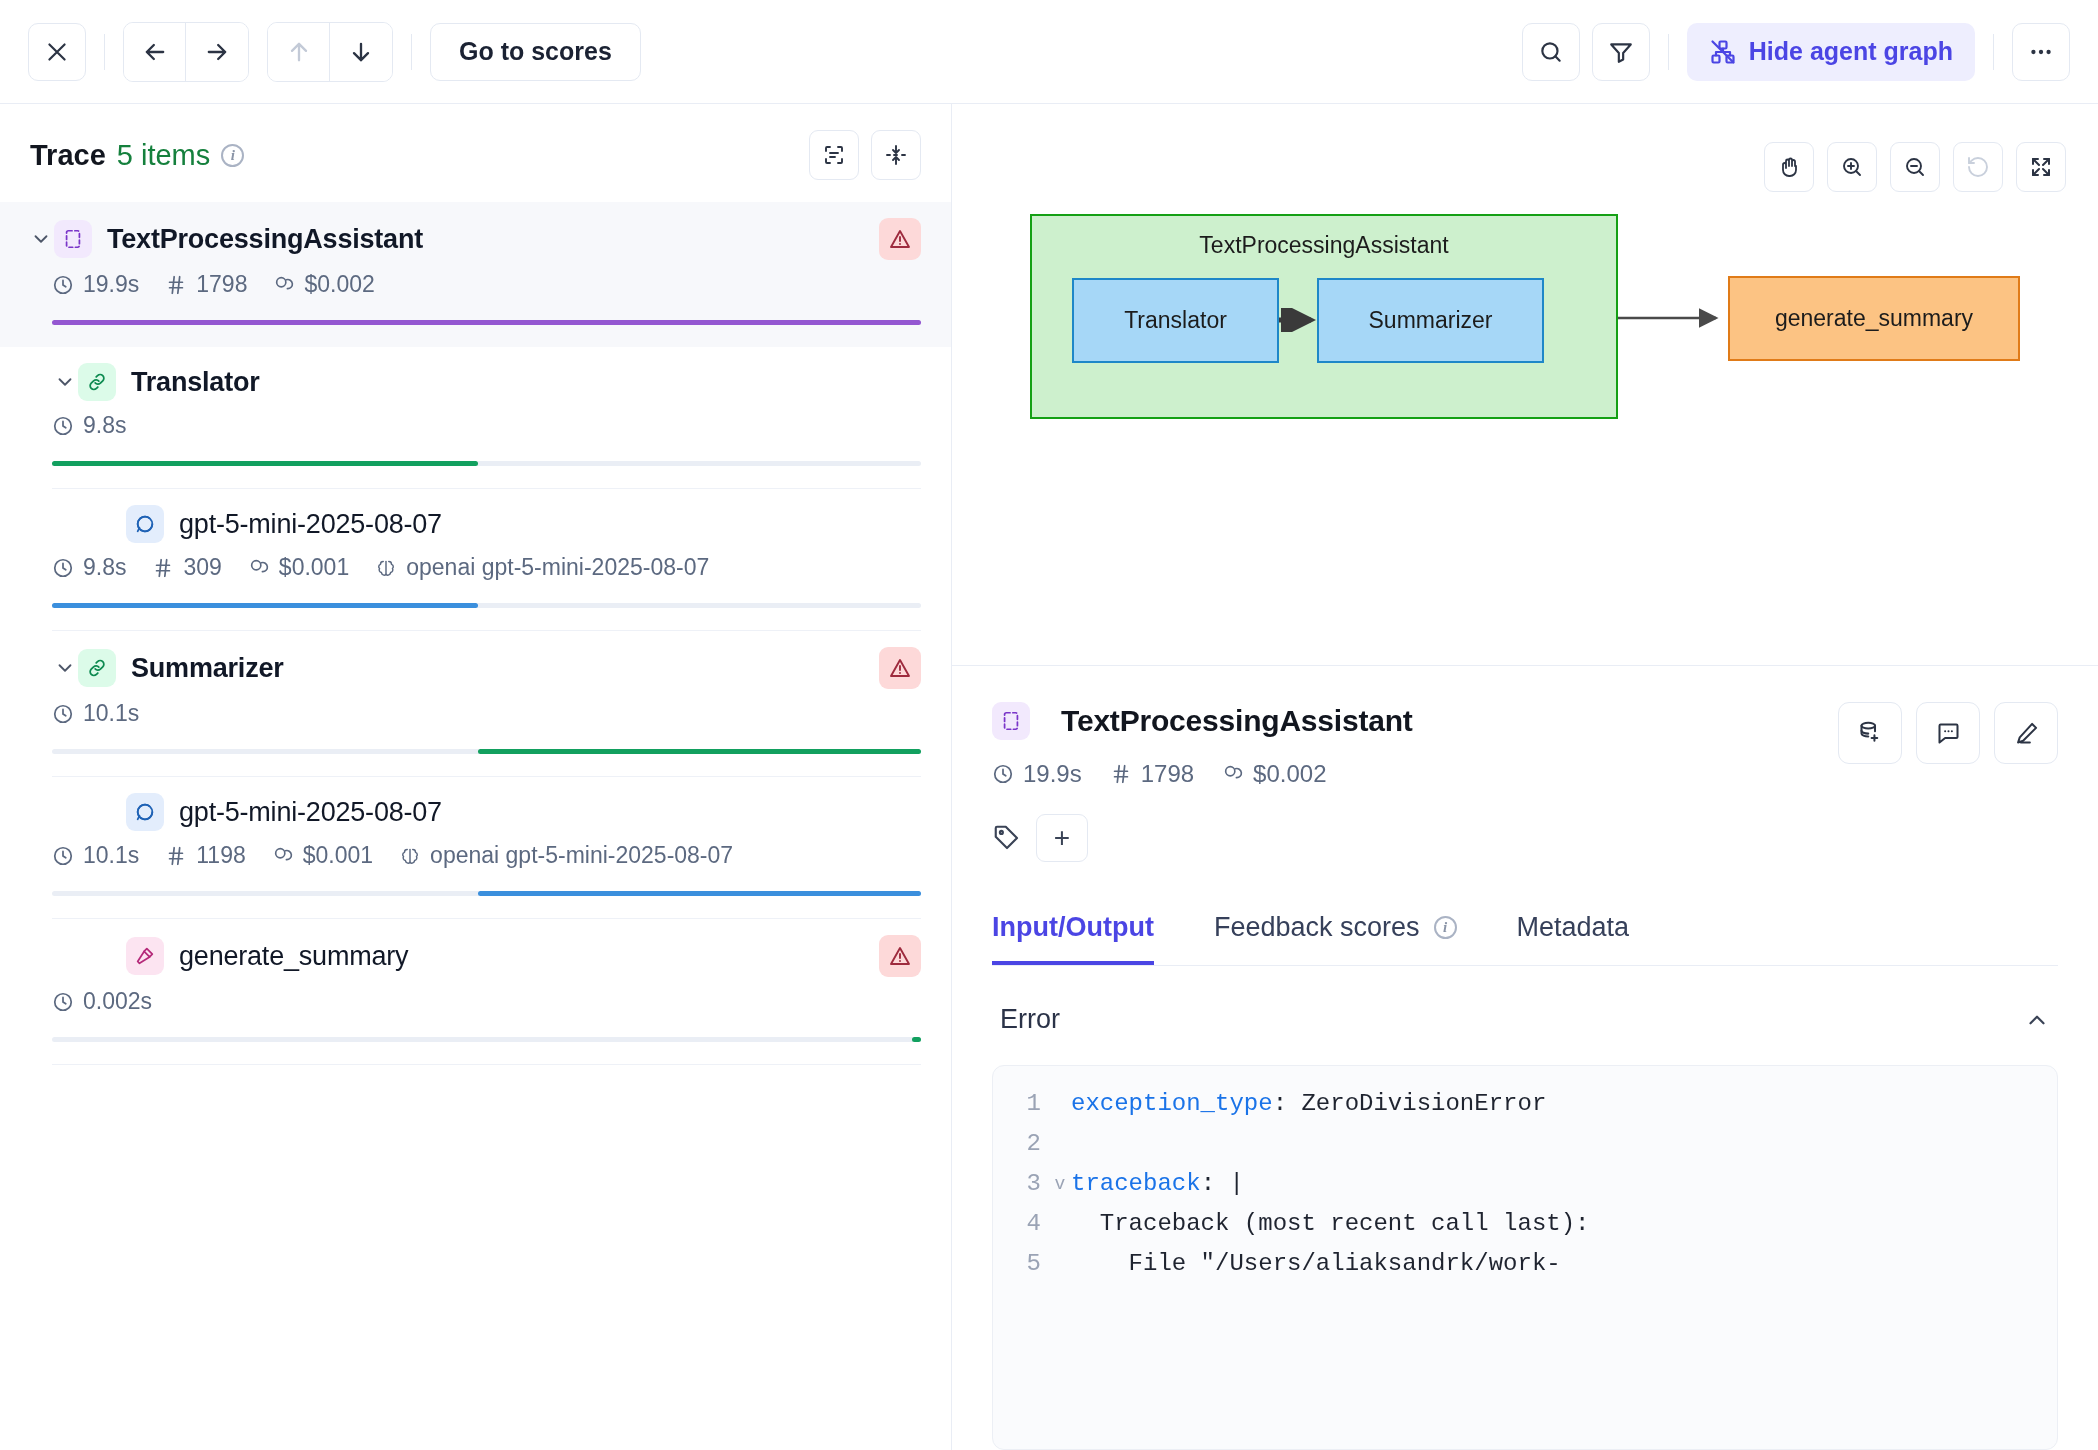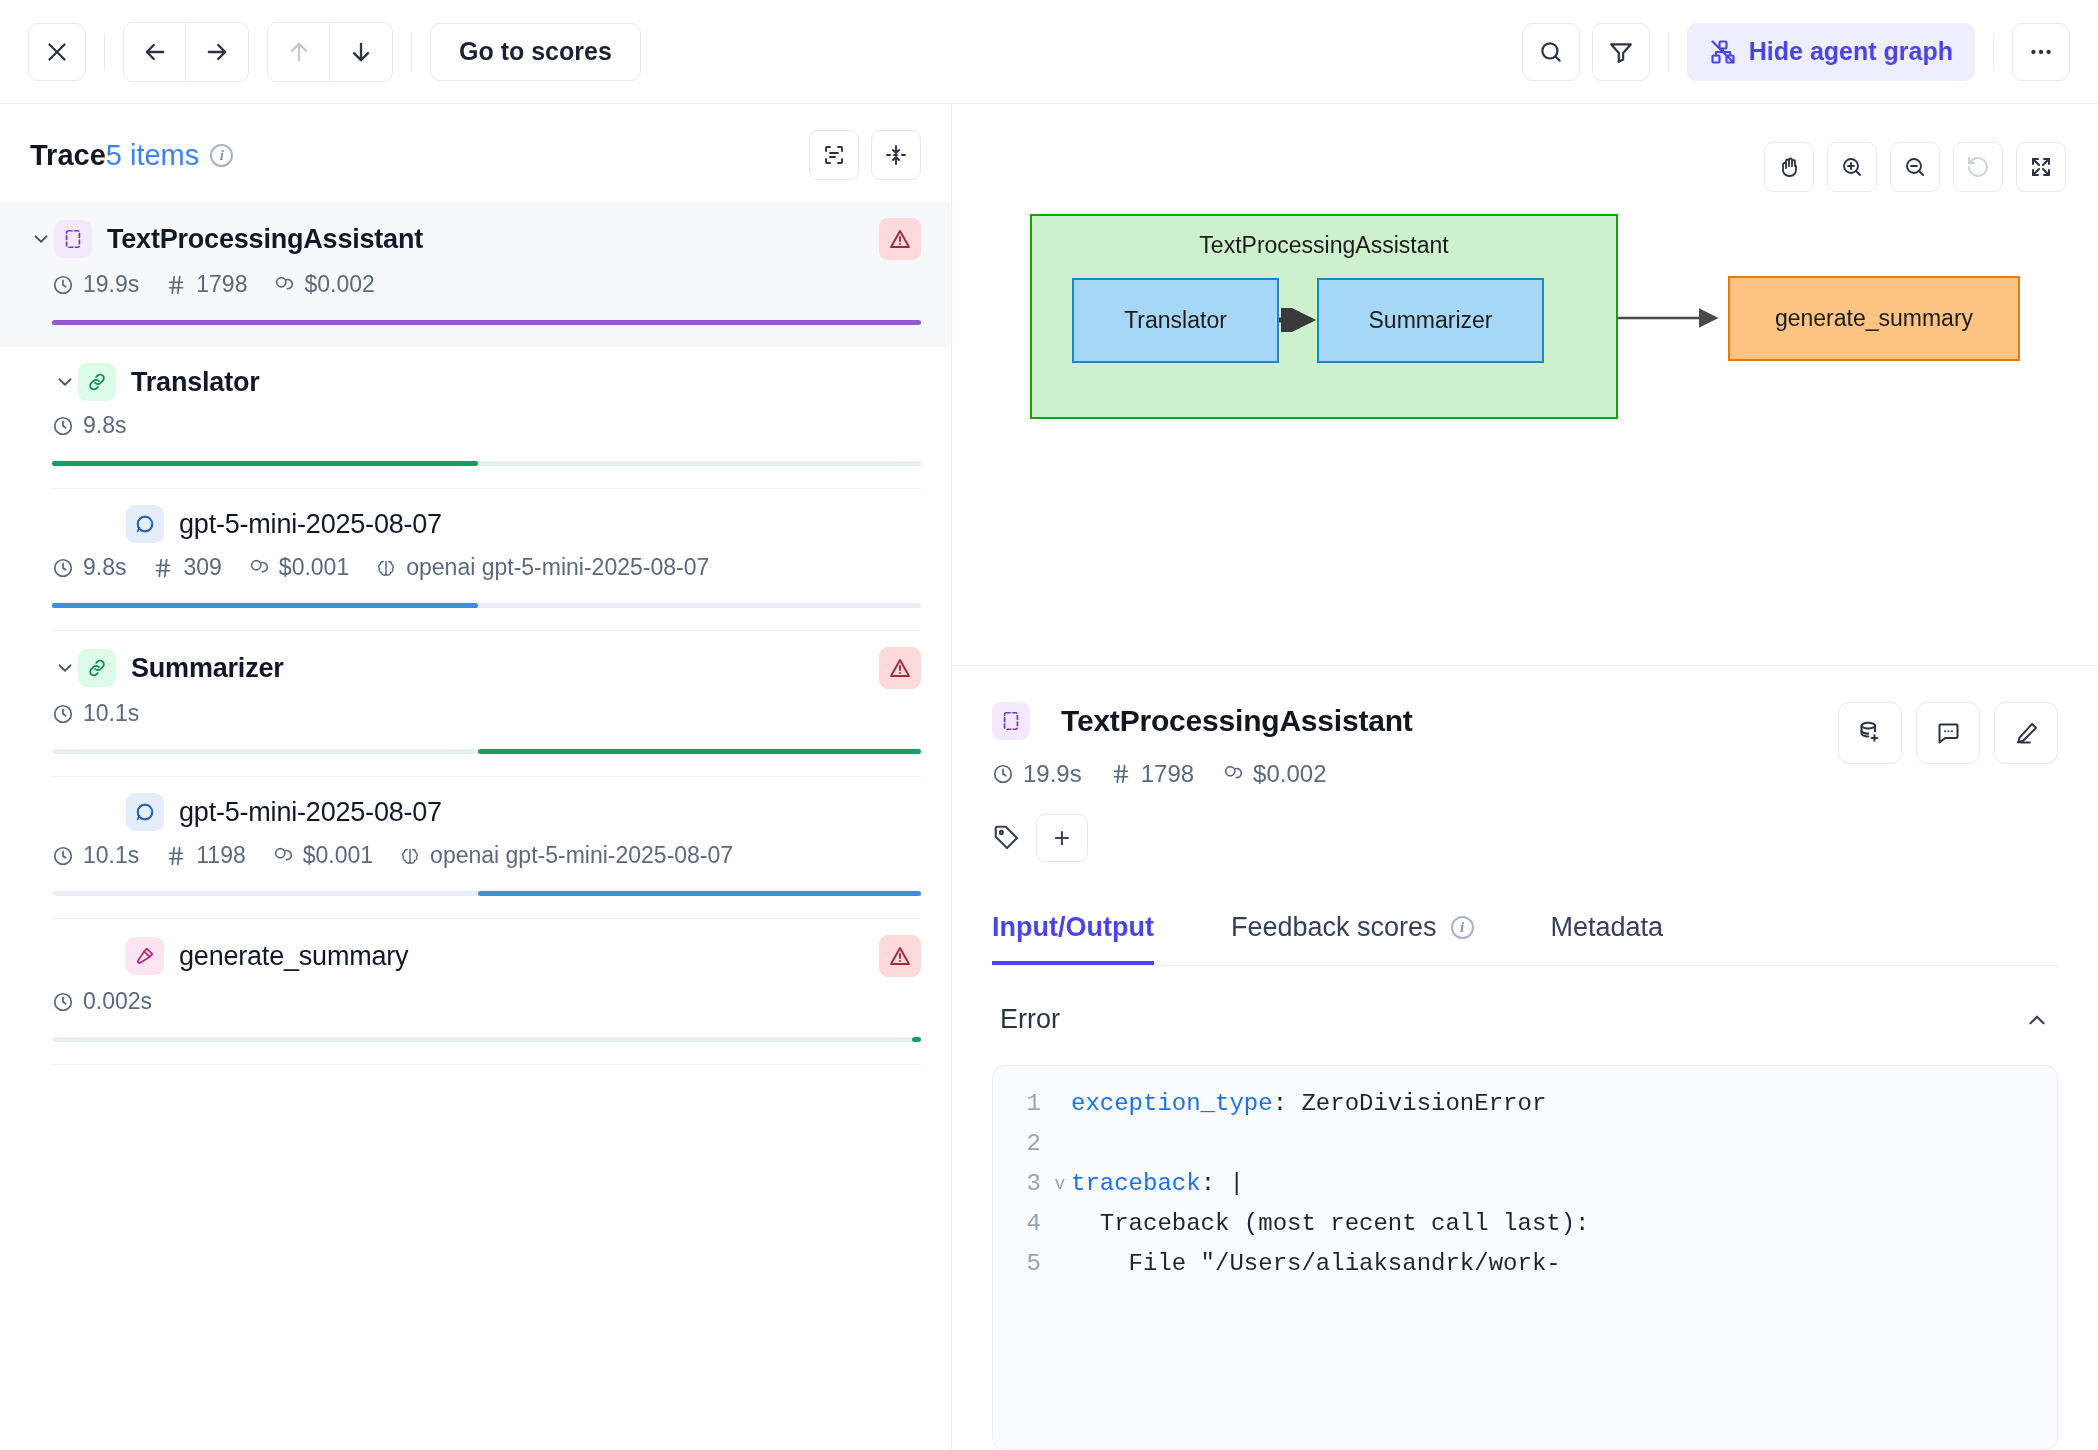--- a/index.html
+++ b/index.html
@@ -95,21 +95,21 @@
     display: flex; flex-direction: column;
     overflow: hidden;
   }
 
   
   .trace-head {
     display: flex; align-items: center;
     padding: 26px 30px 22px 30px;
   }
   .trace-title { font-size: 29px; font-weight: 700; color: #12161f; }
-  .trace-count { font-size: 29px; color: #3b82f6; font-weight: 400; text-align: center;}
+  .trace-count { font-size: 29px; color: #15803d; margin-left: 11px; font-weight: 400; text-align: center;}
   .info-circle {
     width: 23px; height: 23px; border-radius: 50%;
     border: 2px solid #aab3c4; color: #8a94a7;
     font-size: 15px; font-weight: 700; font-style: italic;
     display: inline-flex; align-items: center; justify-content: center;
     margin-left: 11px; font-family: "Liberation Serif", serif;
   }
   .trace-head-actions { margin-left: auto; display: flex; gap: 12px; }
   .sm-btn {
     width: 50px; height: 50px;
@@ -242,21 +242,21 @@
   .tag-row { display: flex; align-items: center; gap: 14px; margin-top: 26px; }
   .plus-btn {
     width: 52px; height: 48px;
     border: 1px solid #e4e9f2; border-radius: 9px;
     background: #fff;
     display: flex; align-items: center; justify-content: center;
     font-size: 28px; color: #3a4356; cursor: pointer;
   }
 
   .tabs {
-    display: flex; gap: 17px;
+    display: flex; gap: 0;
     margin-top: 40px;
     border-bottom: 1px solid #e9edf5;
   }
   .tab {
     font-size: 27px;
     color: #36405a;
     padding: 10px 0 18px 0;
     margin-right: 60px;
     cursor: pointer;
     border-bottom: 4px solid transparent;

